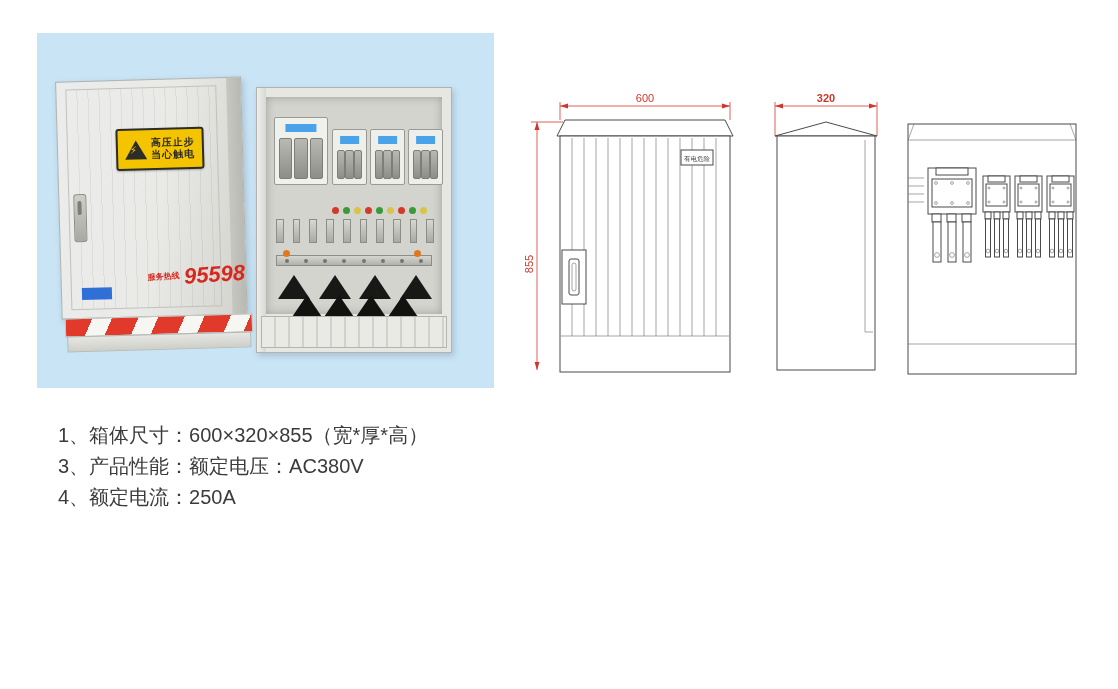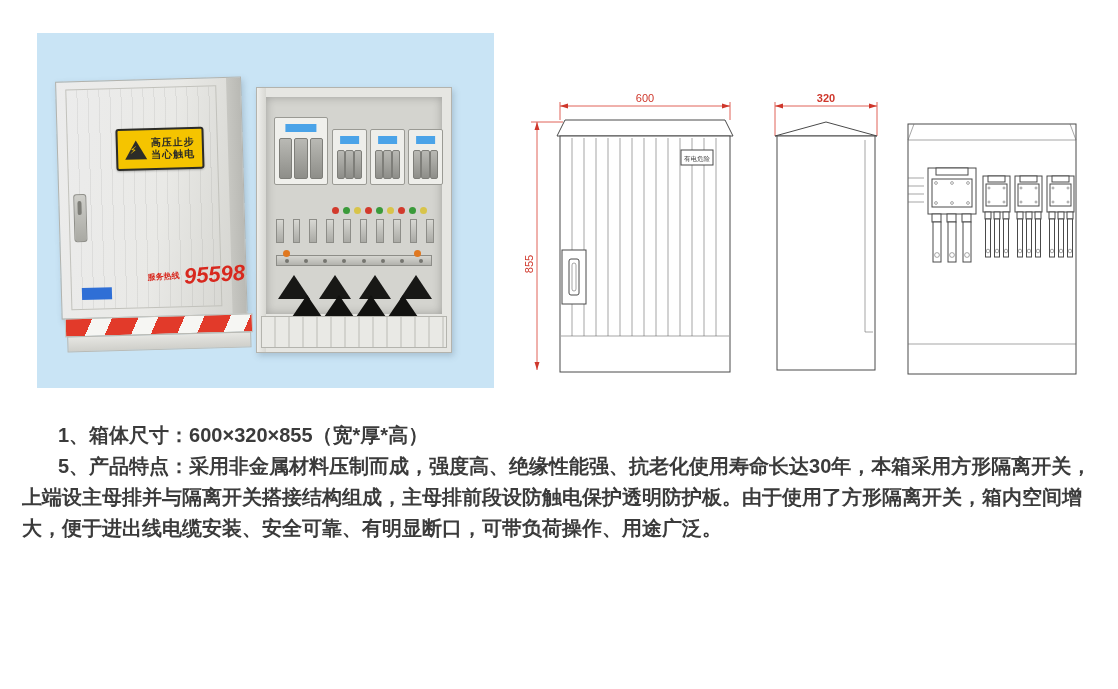--- a/index.html
+++ b/index.html
@@ -68,21 +68,21 @@
   
   .drawing{position:absolute;}
   .dim-text{fill:#cf372b;font-size:11px;font-family:"Liberation Sans",sans-serif;}
   .dim-line{stroke:#e06258;stroke-width:1;fill:none;}
   .dim-arrow{fill:#cf372b;}
   .art{stroke:#4a4a4a;stroke-width:1;fill:#ffffff;}
   .art-thin{stroke:#6a6a6a;stroke-width:0.6;fill:none;}
 
   
   .specs{position:absolute;left:22px;top:420px;width:1078px;color:#3b3b3b;font-size:20px;line-height:31px;}
-  .specs p{margin:0;text-indent:1.8em;font-weight:bold;}
+  .specs p{margin:0;text-indent:1.8em;}
 
   [data-interactable]{cursor:default;}
 </style>
 </head>
 <body>
 
 <div id="page" data-interactable="false">
 
   <div class="photo-panel" data-interactable="false">
 
@@ -323,16 +323,17 @@
           <rect class="art" x="177.5" y="127" width="5" height="38"></rect>
         <circle class="art-thin" cx="162" cy="159" r="1.8"></circle>
           <circle class="art-thin" cx="171" cy="159" r="1.8"></circle>
           <circle class="art-thin" cx="180" cy="159" r="1.8"></circle>
       </g>
     </g>
   </svg>
 
   <div class="specs" data-interactable="false">
     <p data-interactable="false">1、箱体尺寸：600×320×855（宽*厚*高）</p>
-    <p data-interactable="false">5、产品特点：采用非金属材料压制而成，强度高、绝缘性能强、抗老化使用寿命长达30年，本箱采用方形隔离开关，上端设主母排并与隔离开关搭接结构组成，主母排前段设防触电保护透明防护板。由于使用了方形隔离开关，箱内空间增大，便于进出线电缆安装、安全可靠、有明显断口，可带负荷操作、用途广泛。</p>
+    <p data-interactable="false">3、产品性能：额定电压：AC380V</p>
+    <p data-interactable="false">4、额定电流：250A</p>
   </div>
 
 </div>
 
 </body></html>

